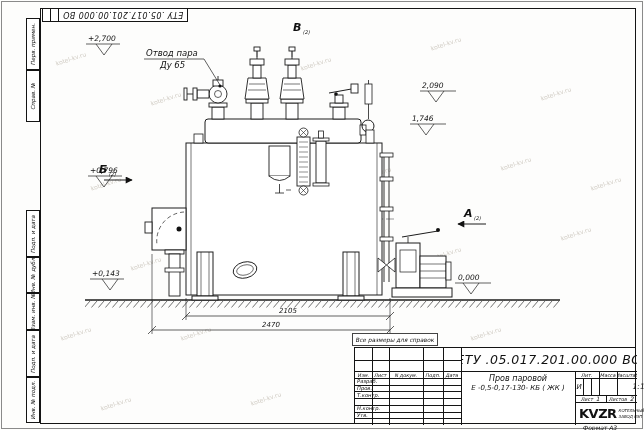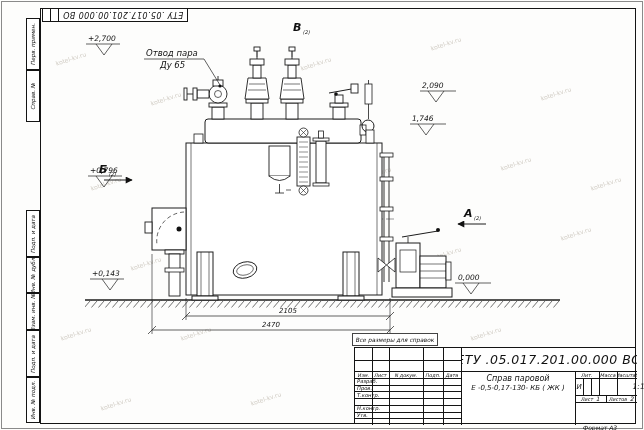--- a/index.html
+++ b/index.html
@@ -382,34 +382,42 @@
   <div class="cell hdr" style="left:68px;top:23px;width:20px;height:7px">Подп.</div>
   <div class="cell hdr" style="left:88px;top:23px;width:18px;height:7px">Дата</div>
 
   <div class="cell rowlbl" style="left:0;top:30px;width:34px;height:6.7px">Разраб.</div>
   <div class="cell rowlbl" style="left:0;top:36.7px;width:34px;height:6.7px">Пров.</div>
   <div class="cell rowlbl" style="left:0;top:43.4px;width:34px;height:6.7px">Т.контр.</div>
   <div class="cell rowlbl" style="left:0;top:56.8px;width:34px;height:6.7px">Н.контр.</div>
   <div class="cell rowlbl" style="left:0;top:63.5px;width:34px;height:6.7px">Утв.</div>
 
   <div class="cell namecell" style="left:106px;top:23px;width:114px;height:24px">
-    <span class="name1">Справ паровой</span>
+    <span class="name1">Пров паровой</span>
     <span class="name2">Е -0,5-0,17-130- КБ ( ЖК )</span>
   </div>
 
   <div class="cell hdr" style="left:220px;top:23px;width:24px;height:7px">Лит.</div>
   <div class="cell hdr" style="left:244px;top:23px;width:18px;height:7px">Масса</div>
   <div class="cell hdr" style="left:262px;top:23px;width:20px;height:7px">Масштаб</div>
   <div class="cell" style="left:220px;top:30px;width:8px;height:17px;font-size:7px">И</div>
   <div class="cell" style="left:276px;top:30px;width:20px;height:17px;font-size:7.5px">1:15</div>
 
   <div class="cell" style="left:220px;top:47px;width:31px;height:7px;gap:3px;font-size:4.9px">
     <span>Лист</span>
     <span style="font-size:6px">1</span>
   </div>
   <div class="cell" style="left:251px;top:47px;width:31px;height:7px;gap:3px;font-size:4.9px">
     <span>Листов</span>
     <span style="font-size:6px">2</span>
   </div>
 
+  <div class="logo-cell">
+    <div class="barcode"></div>
+    <div class="logo-txt">KVZR</div>
+    <div class="company">
+      <span>КОТЕЛЬНЫЙ</span>
+      <span>ЗАВОД РЭП</span>
+    </div>
+  </div>
 </div>
 
 <div class="format-note">Формат А3</div>
 
 </body></html>

